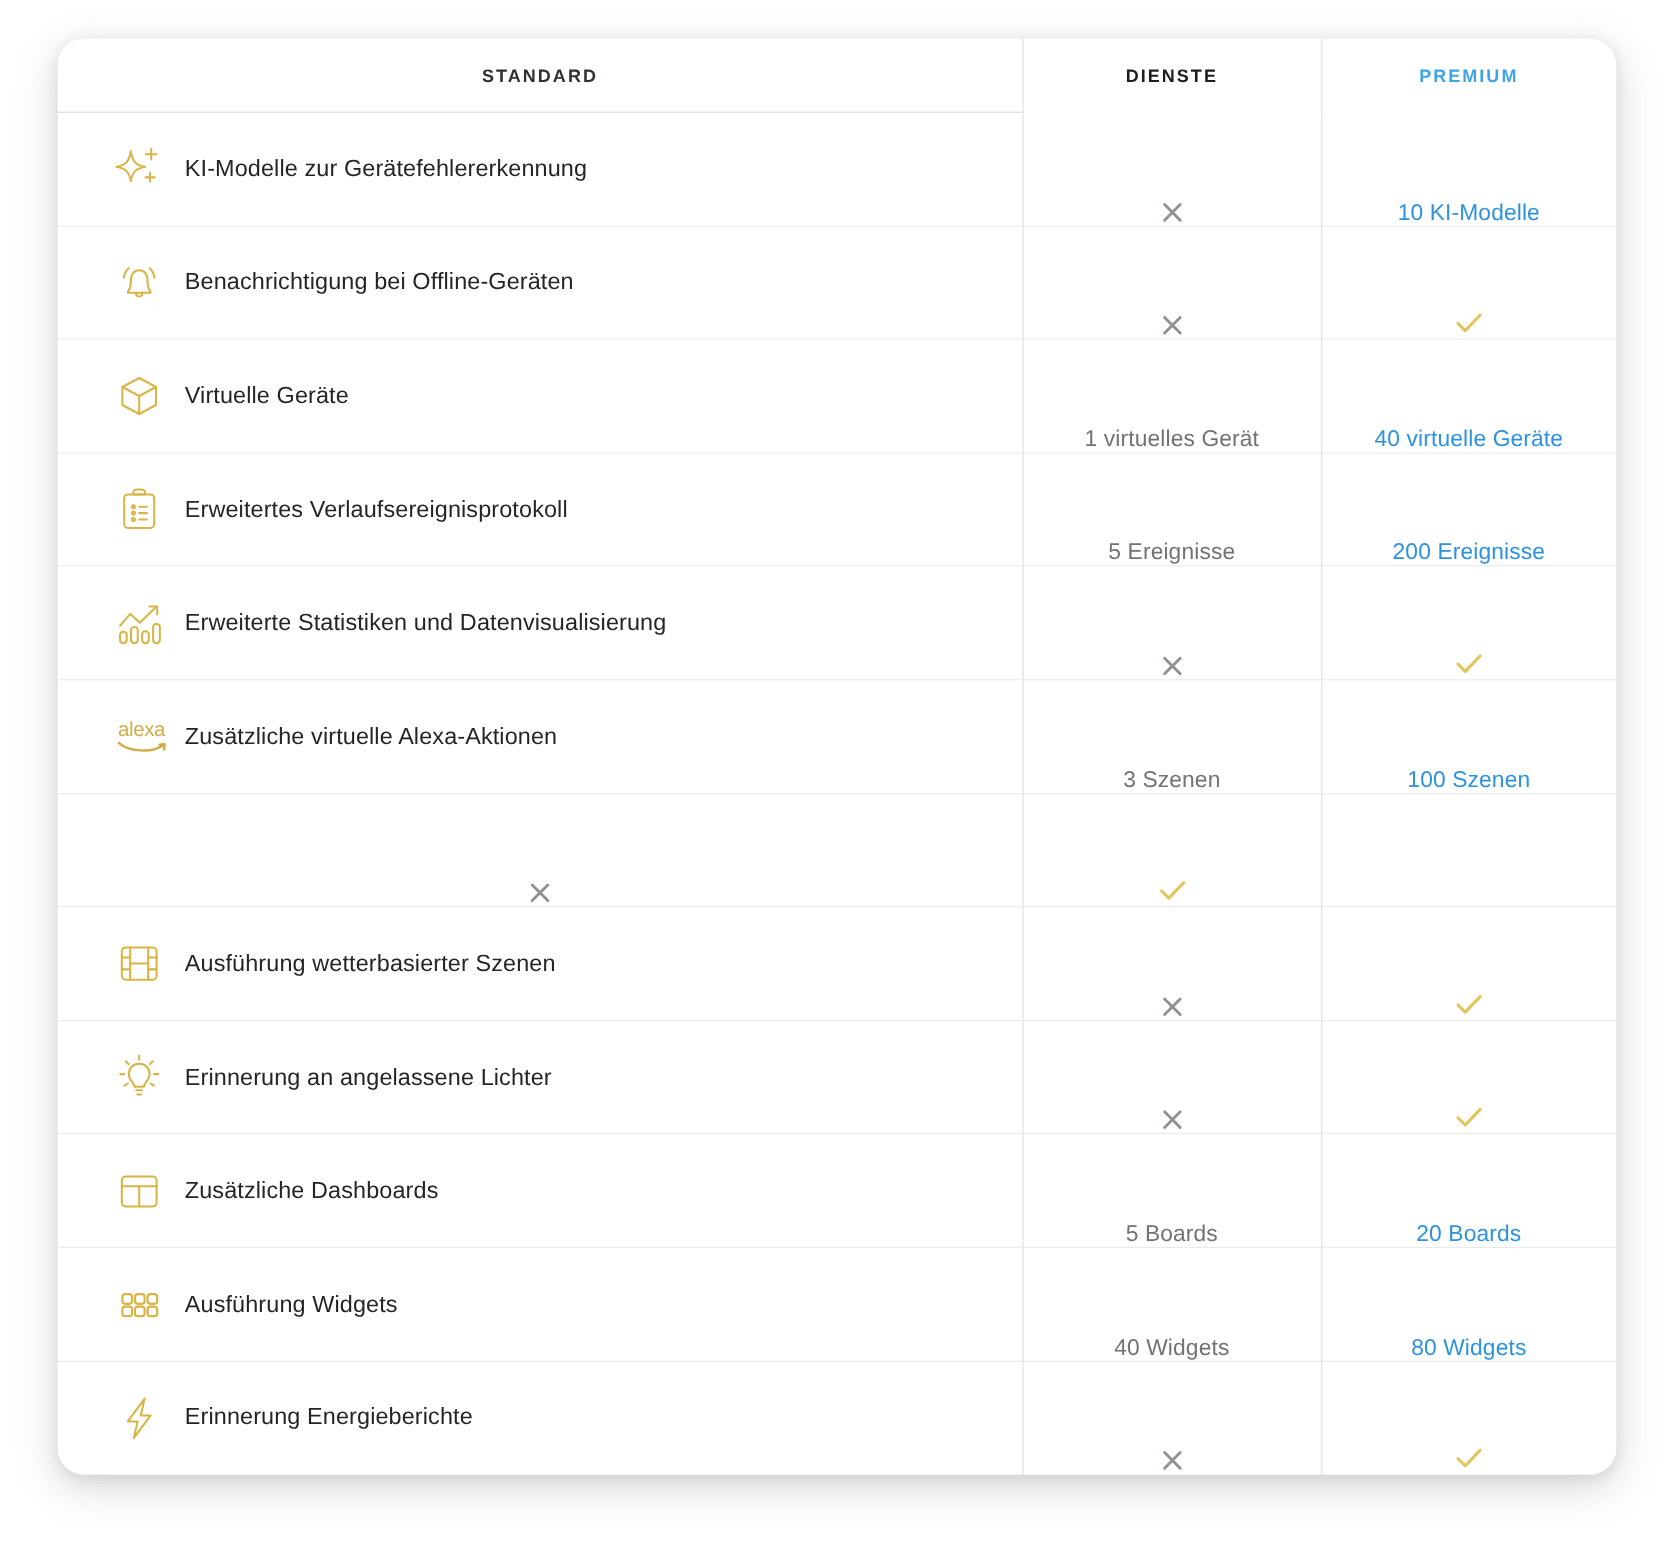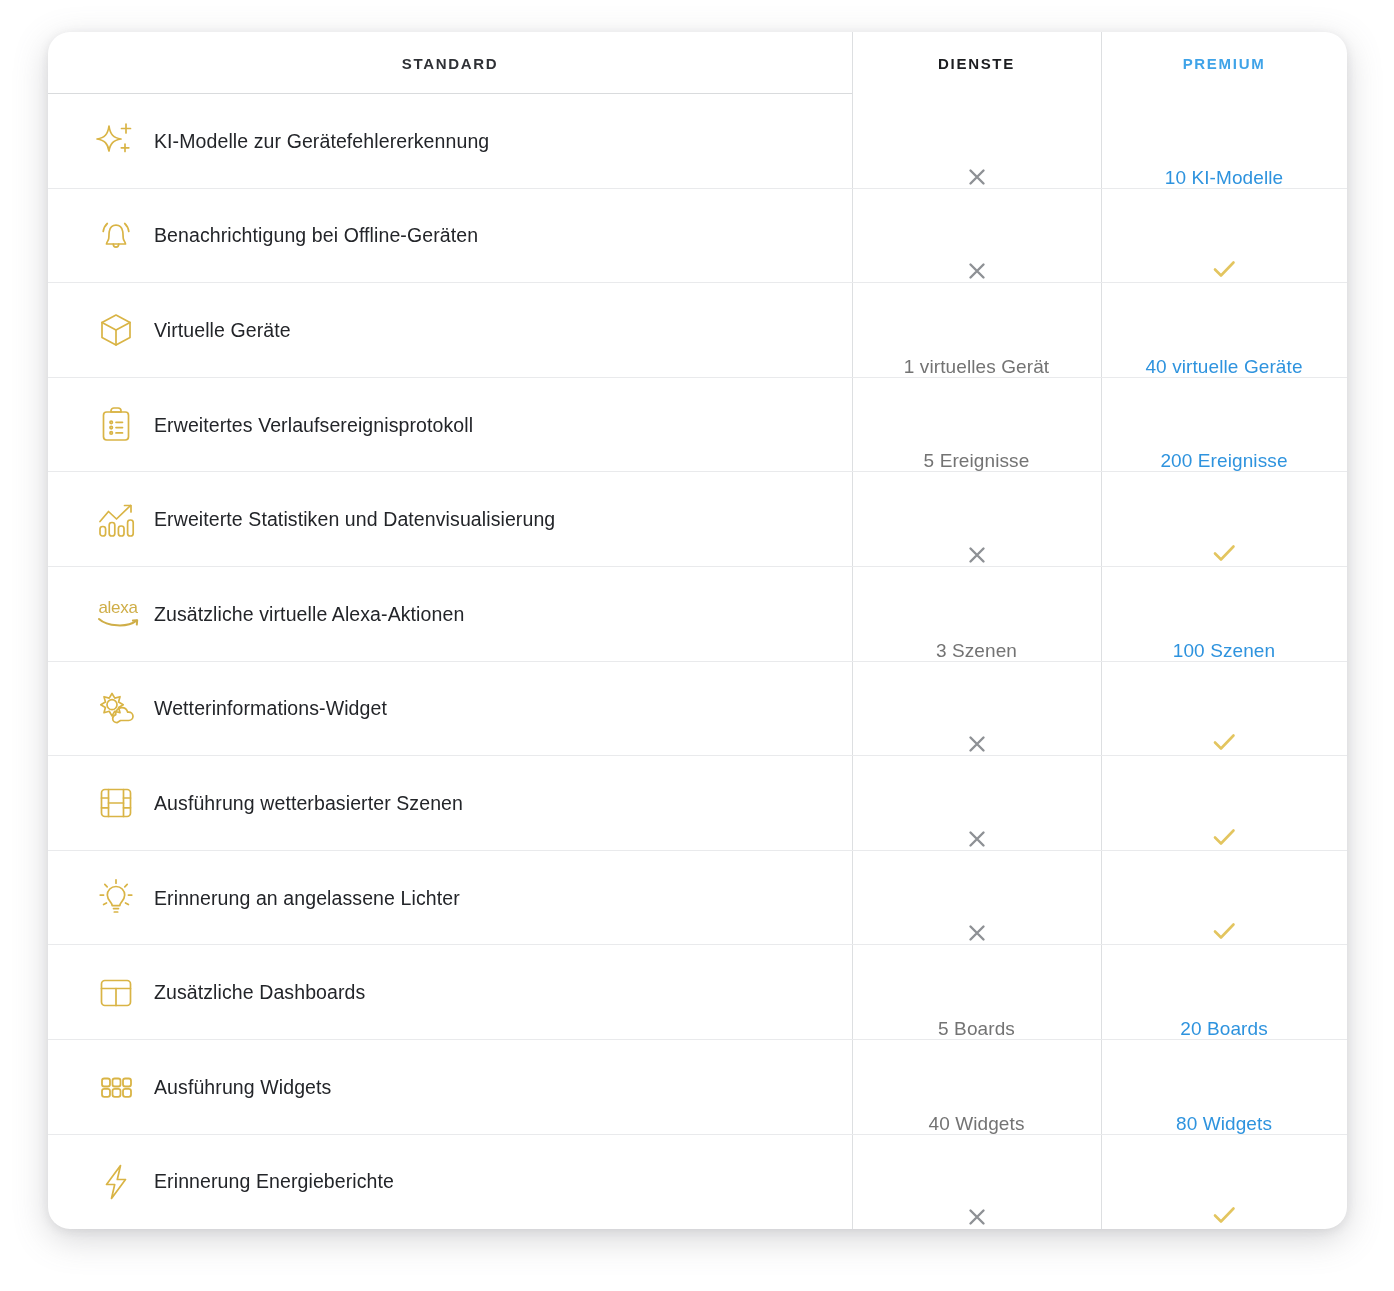--- a/index.html
+++ b/index.html
@@ -333,30 +333,20 @@
             <span>3 Szenen</span>
           </div>
           <div class="val-cell val-premium">
             <span>100 Szenen</span>
           </div>
           <div class="vline-1"></div>
           <div class="vline-2"></div>
           <div class="divider"></div>
         </div>
         <div class="grid-row body-row">
-          <div class="svc-cell">
-            <span class="svc-icon">
-  <svg viewBox="0 0 48 48" fill="none" stroke="currentColor" stroke-width="1.7" stroke-linecap="round" stroke-linejoin="round">
-    <path d="M20 8.5 l2.8 4.6 5.2-1.4 -1.4 5.2 4.6 2.8 -4.6 2.8 1.4 5.2 -5.2-1.4 -2.8 4.6 -2.8-4.6 -5.2 1.4 1.4-5.2 -4.6-2.8 4.6-2.8 -1.4-5.2 5.2 1.4 Z"></path>
-    <circle cx="20" cy="19.7" r="5"></circle>
-    <path d="M28.5 35.5 h8.2 c2.4 0 4.3-1.9 4.3-4.2 0-2.3-1.9-4.2-4.3-4.2 -.3 0-.7 0-1 .1 -.7-2.6-3-4.5-5.9-4.5 -3.4 0-6.1 2.7-6.1 6 0 .3 0 .6 .1 .9 -1.8 .5-3.1 2.1-3.1 4 0 2.3 1.9 4.1 4.2 4.1 Z"></path>
-  </svg>
-</span>
-            <span class="svc-label">Wetterinformations-Widget</span>
-          </div>
           <div class="val-cell val-standard">
             <span class="mark-x">
   <svg viewBox="0 0 24 24" fill="none" stroke="currentColor" stroke-width="2.4" stroke-linecap="round">
     <path d="M5.5 5.5 L18.5 18.5 M18.5 5.5 L5.5 18.5"></path>
   </svg>
 </span>
           </div>
           <div class="val-cell val-premium">
             <span class="mark-check">
   <svg viewBox="0 0 28 28" fill="none" stroke="currentColor" stroke-width="2.6" stroke-linecap="round" stroke-linejoin="round">

